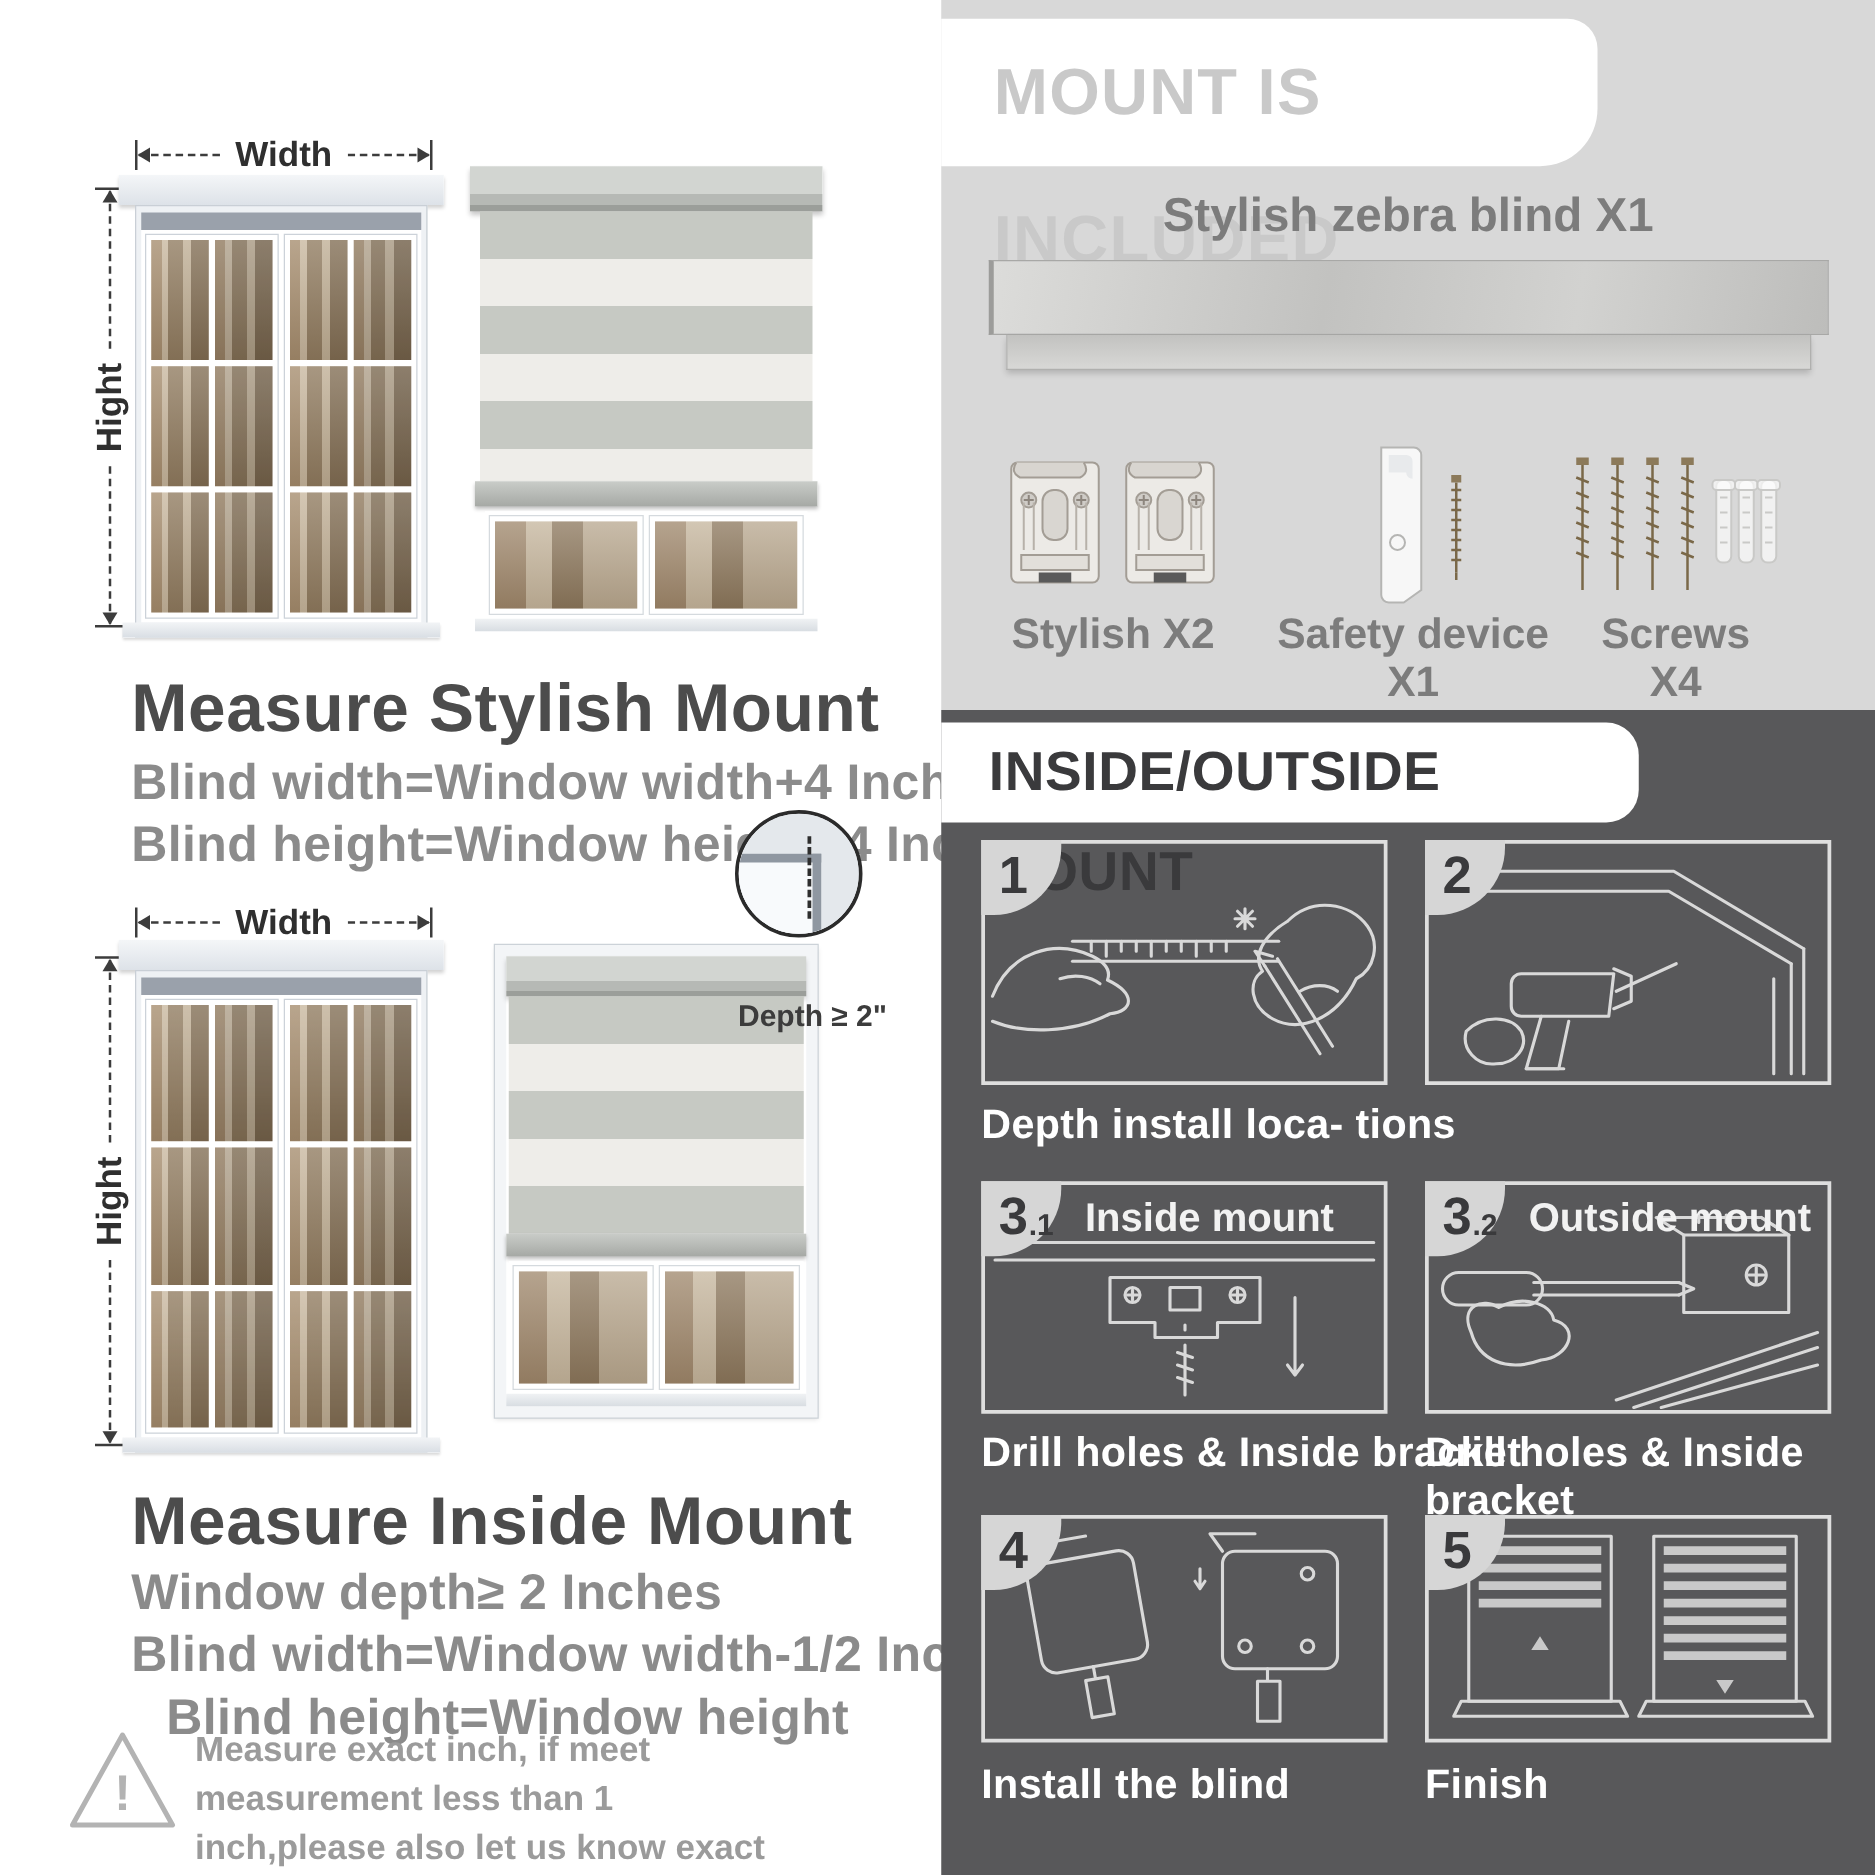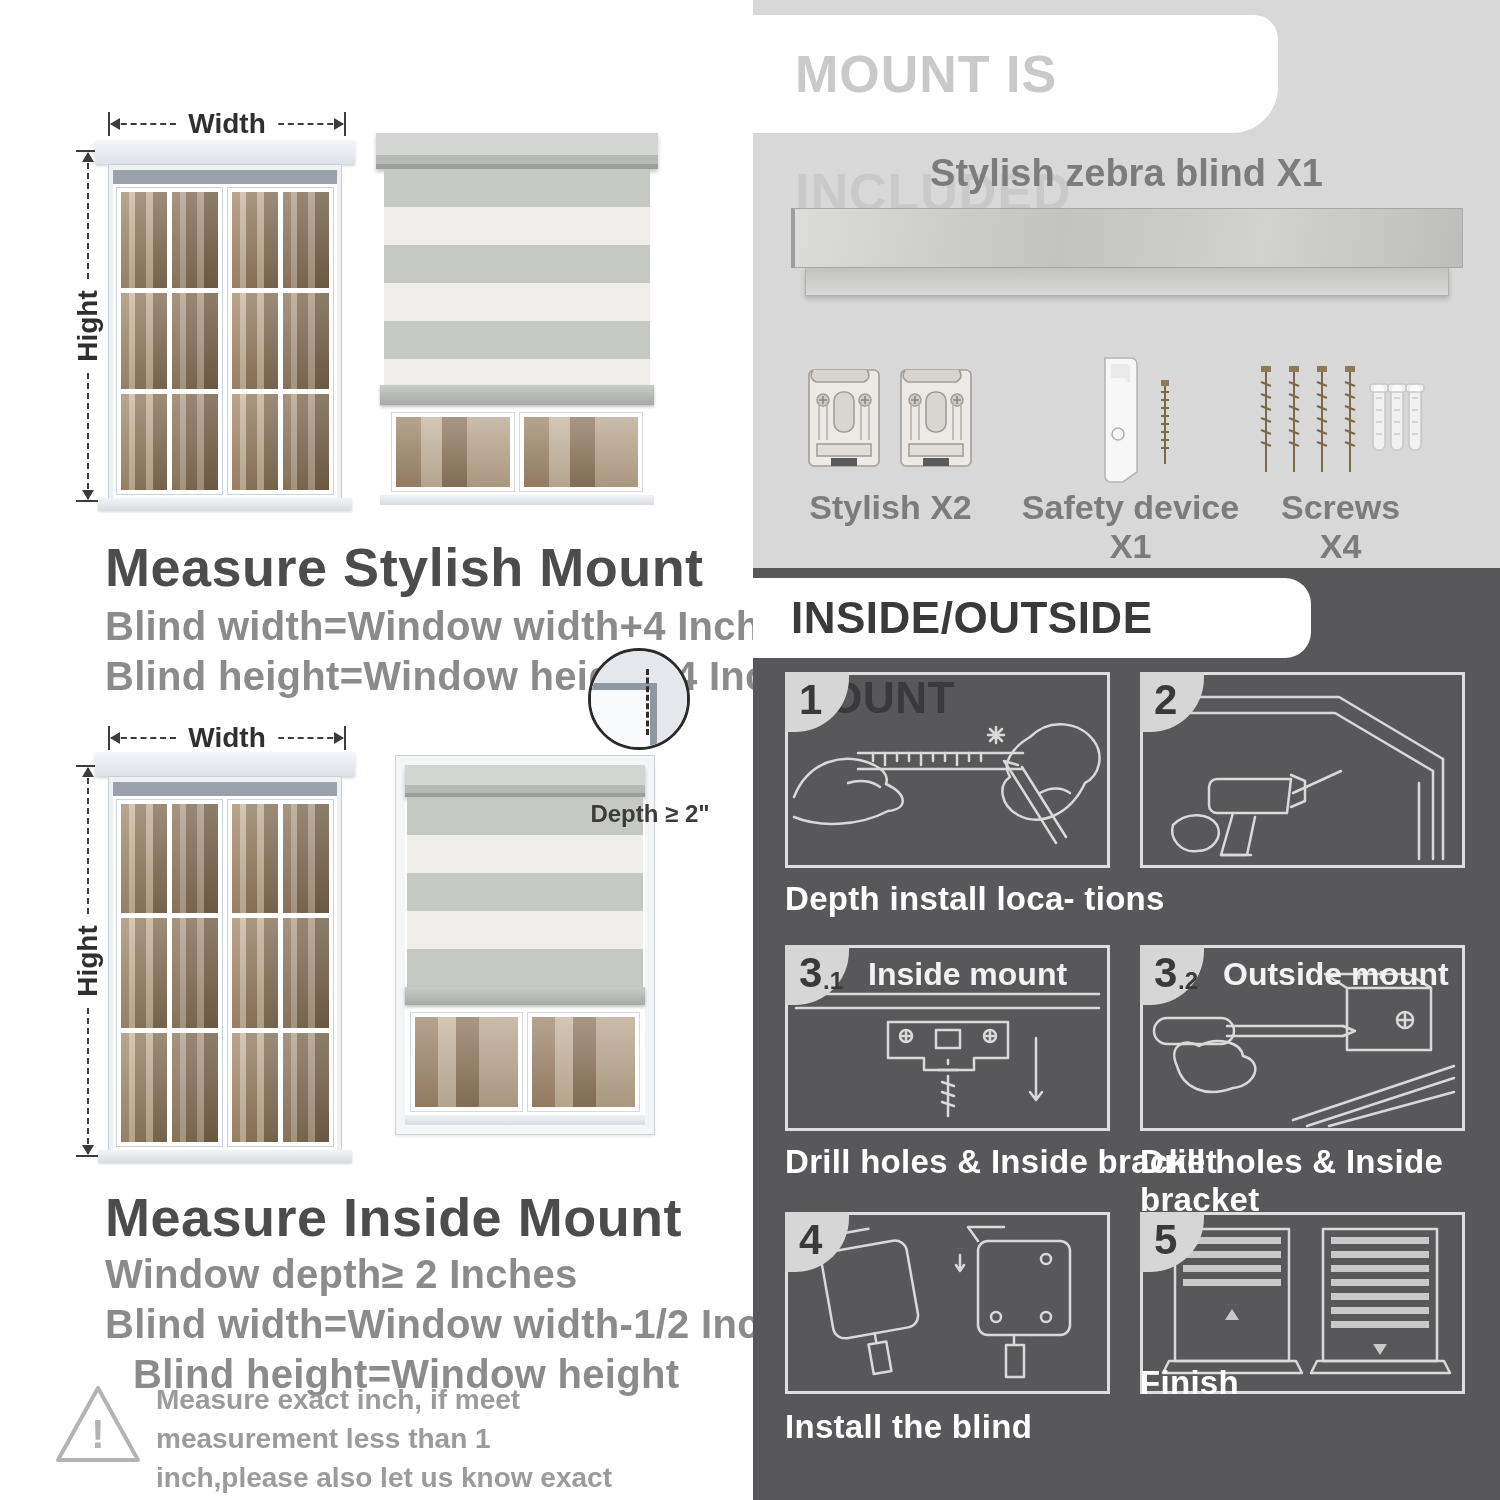--- a/index.html
+++ b/index.html
@@ -494,16 +494,16 @@
           <rect x="188" y="106" width="98" height="7"></rect>
           <path d="M89 118 v-20 M89 94 l-7 11 h14 z"></path>
           <path d="M237 116 v20 M237 140 l-7 -11 h14 z"></path>
         </g>
       </svg>
       <div class="badge">
         <span class="n">5</span>
         <span class="sub"></span>
       </div>
     </div>
-    <div class="caption" style="left:387px;top:796px;text-align:right;">Finish</div>
+    <div class="caption" style="left:387px;top:840px;text-align:right;">Finish</div>
   </div>
 
 </div>
 
 </body></html>

